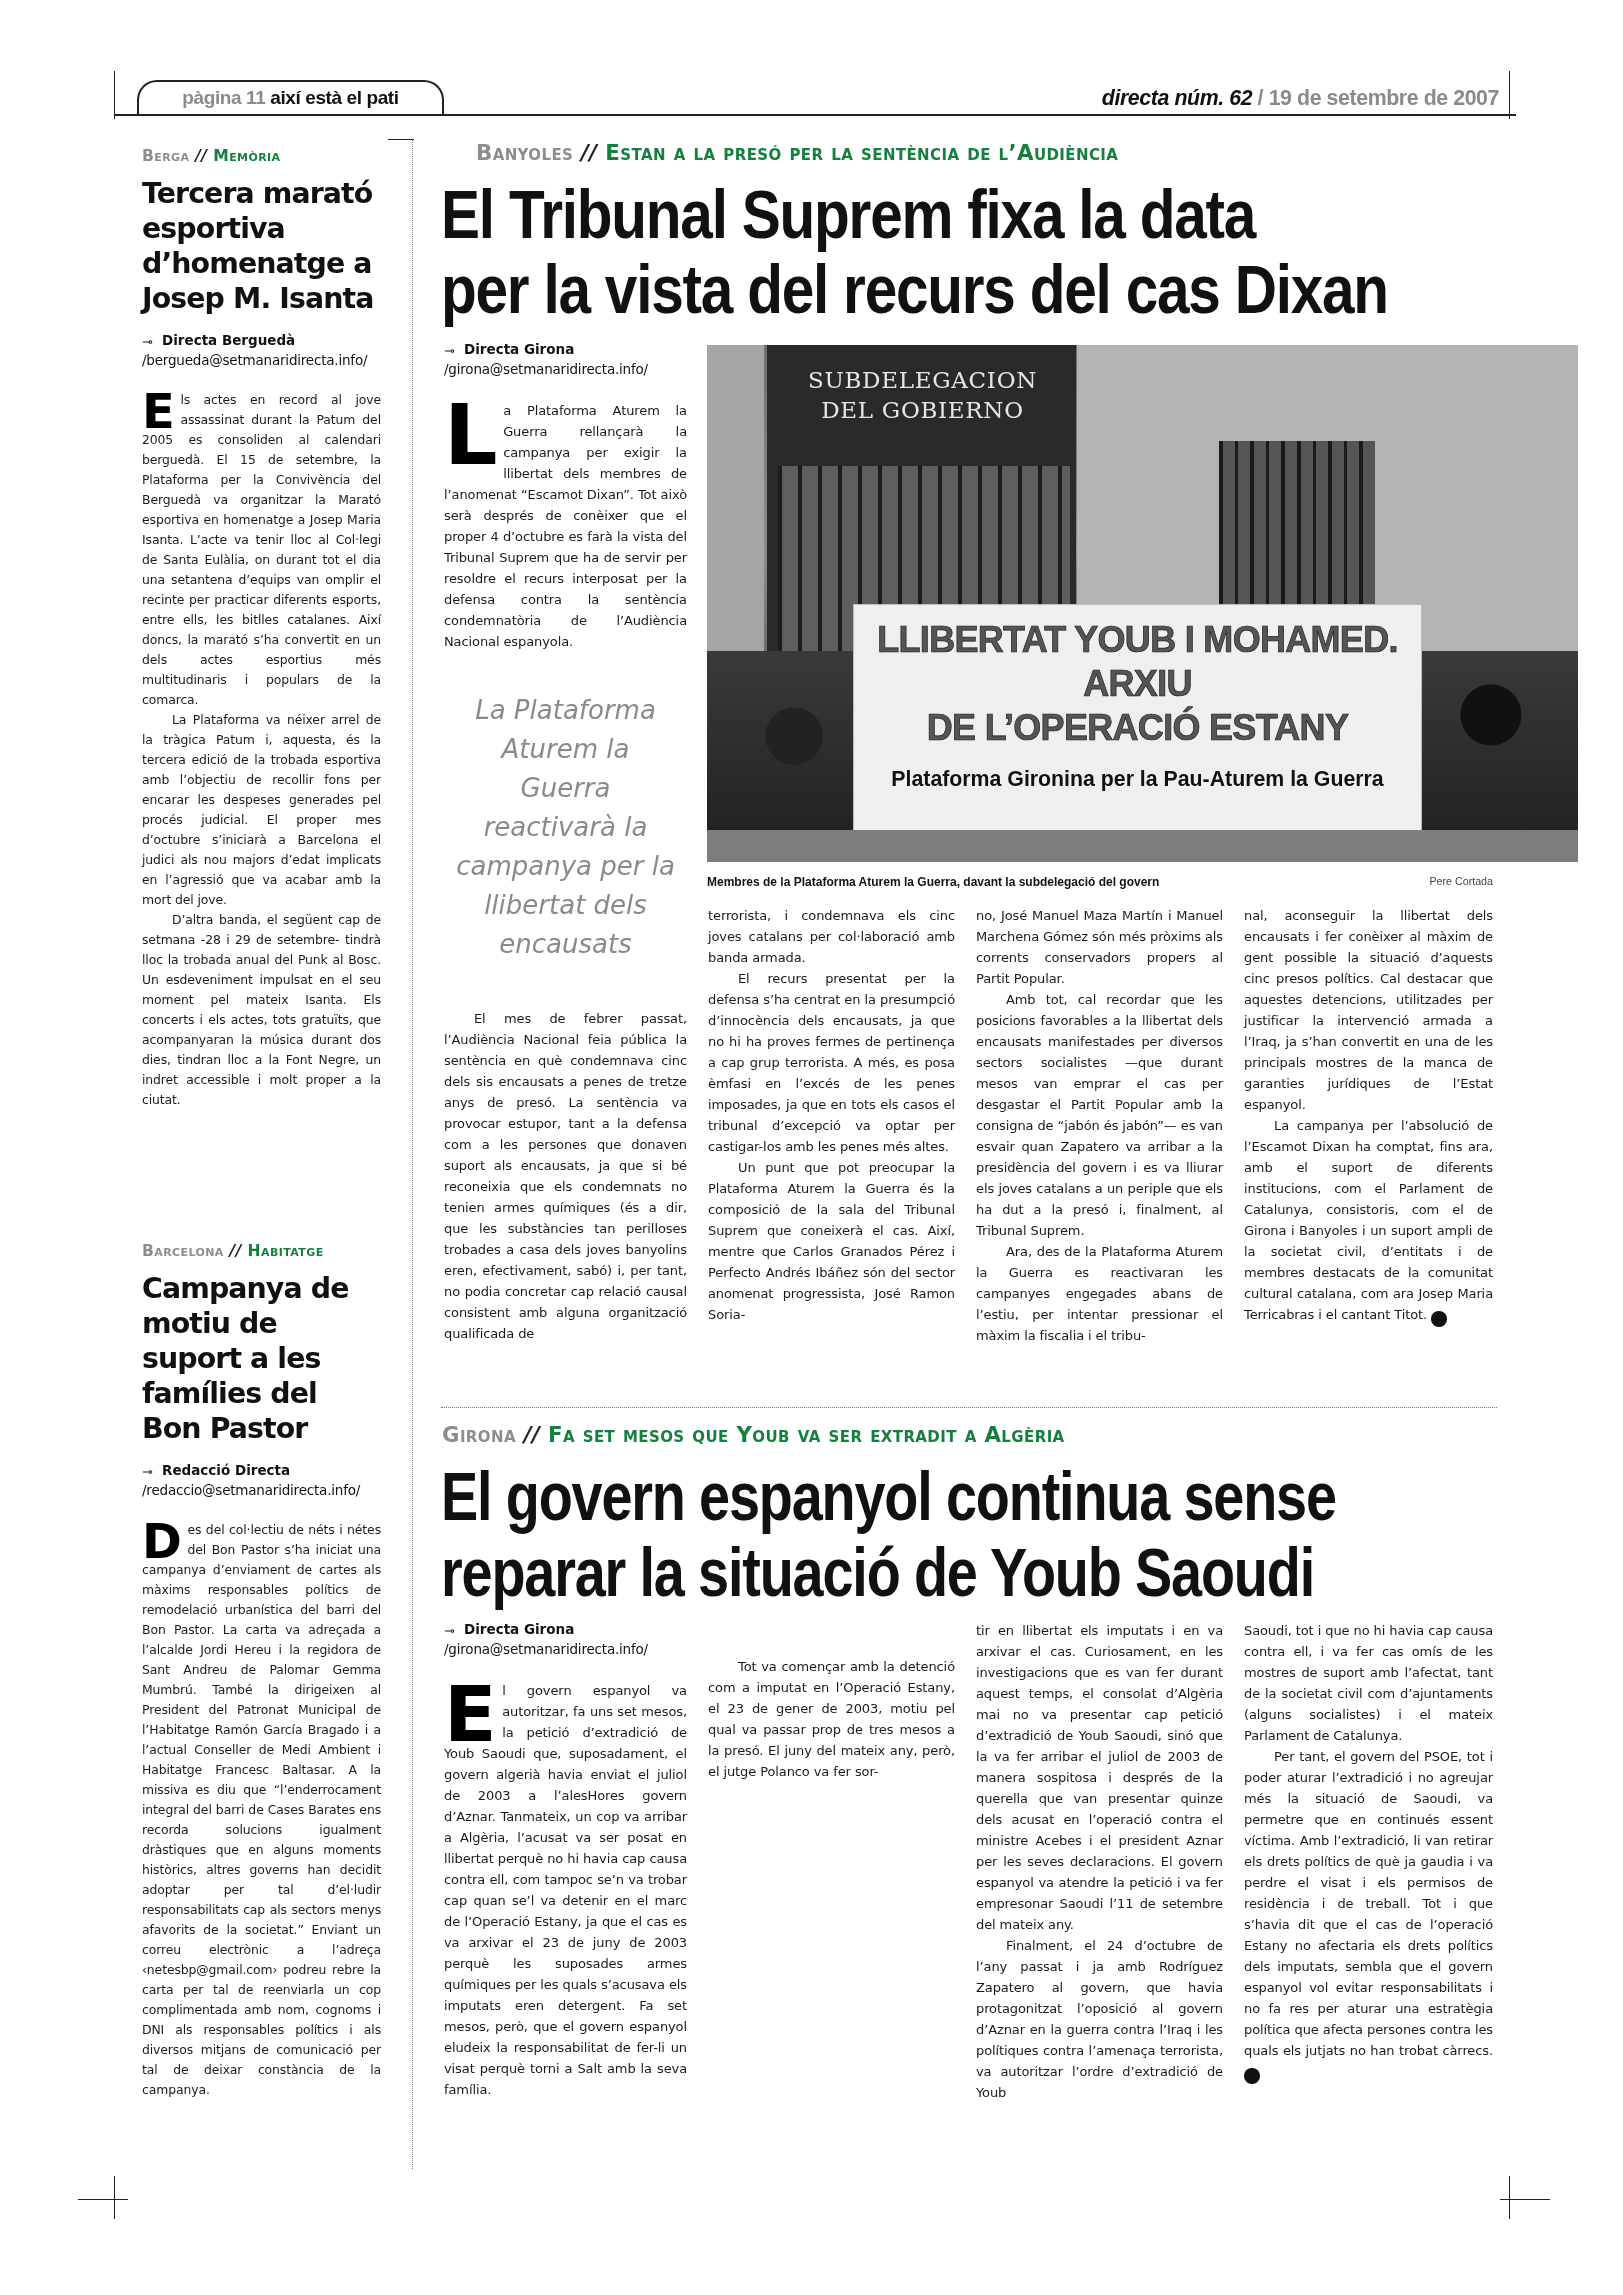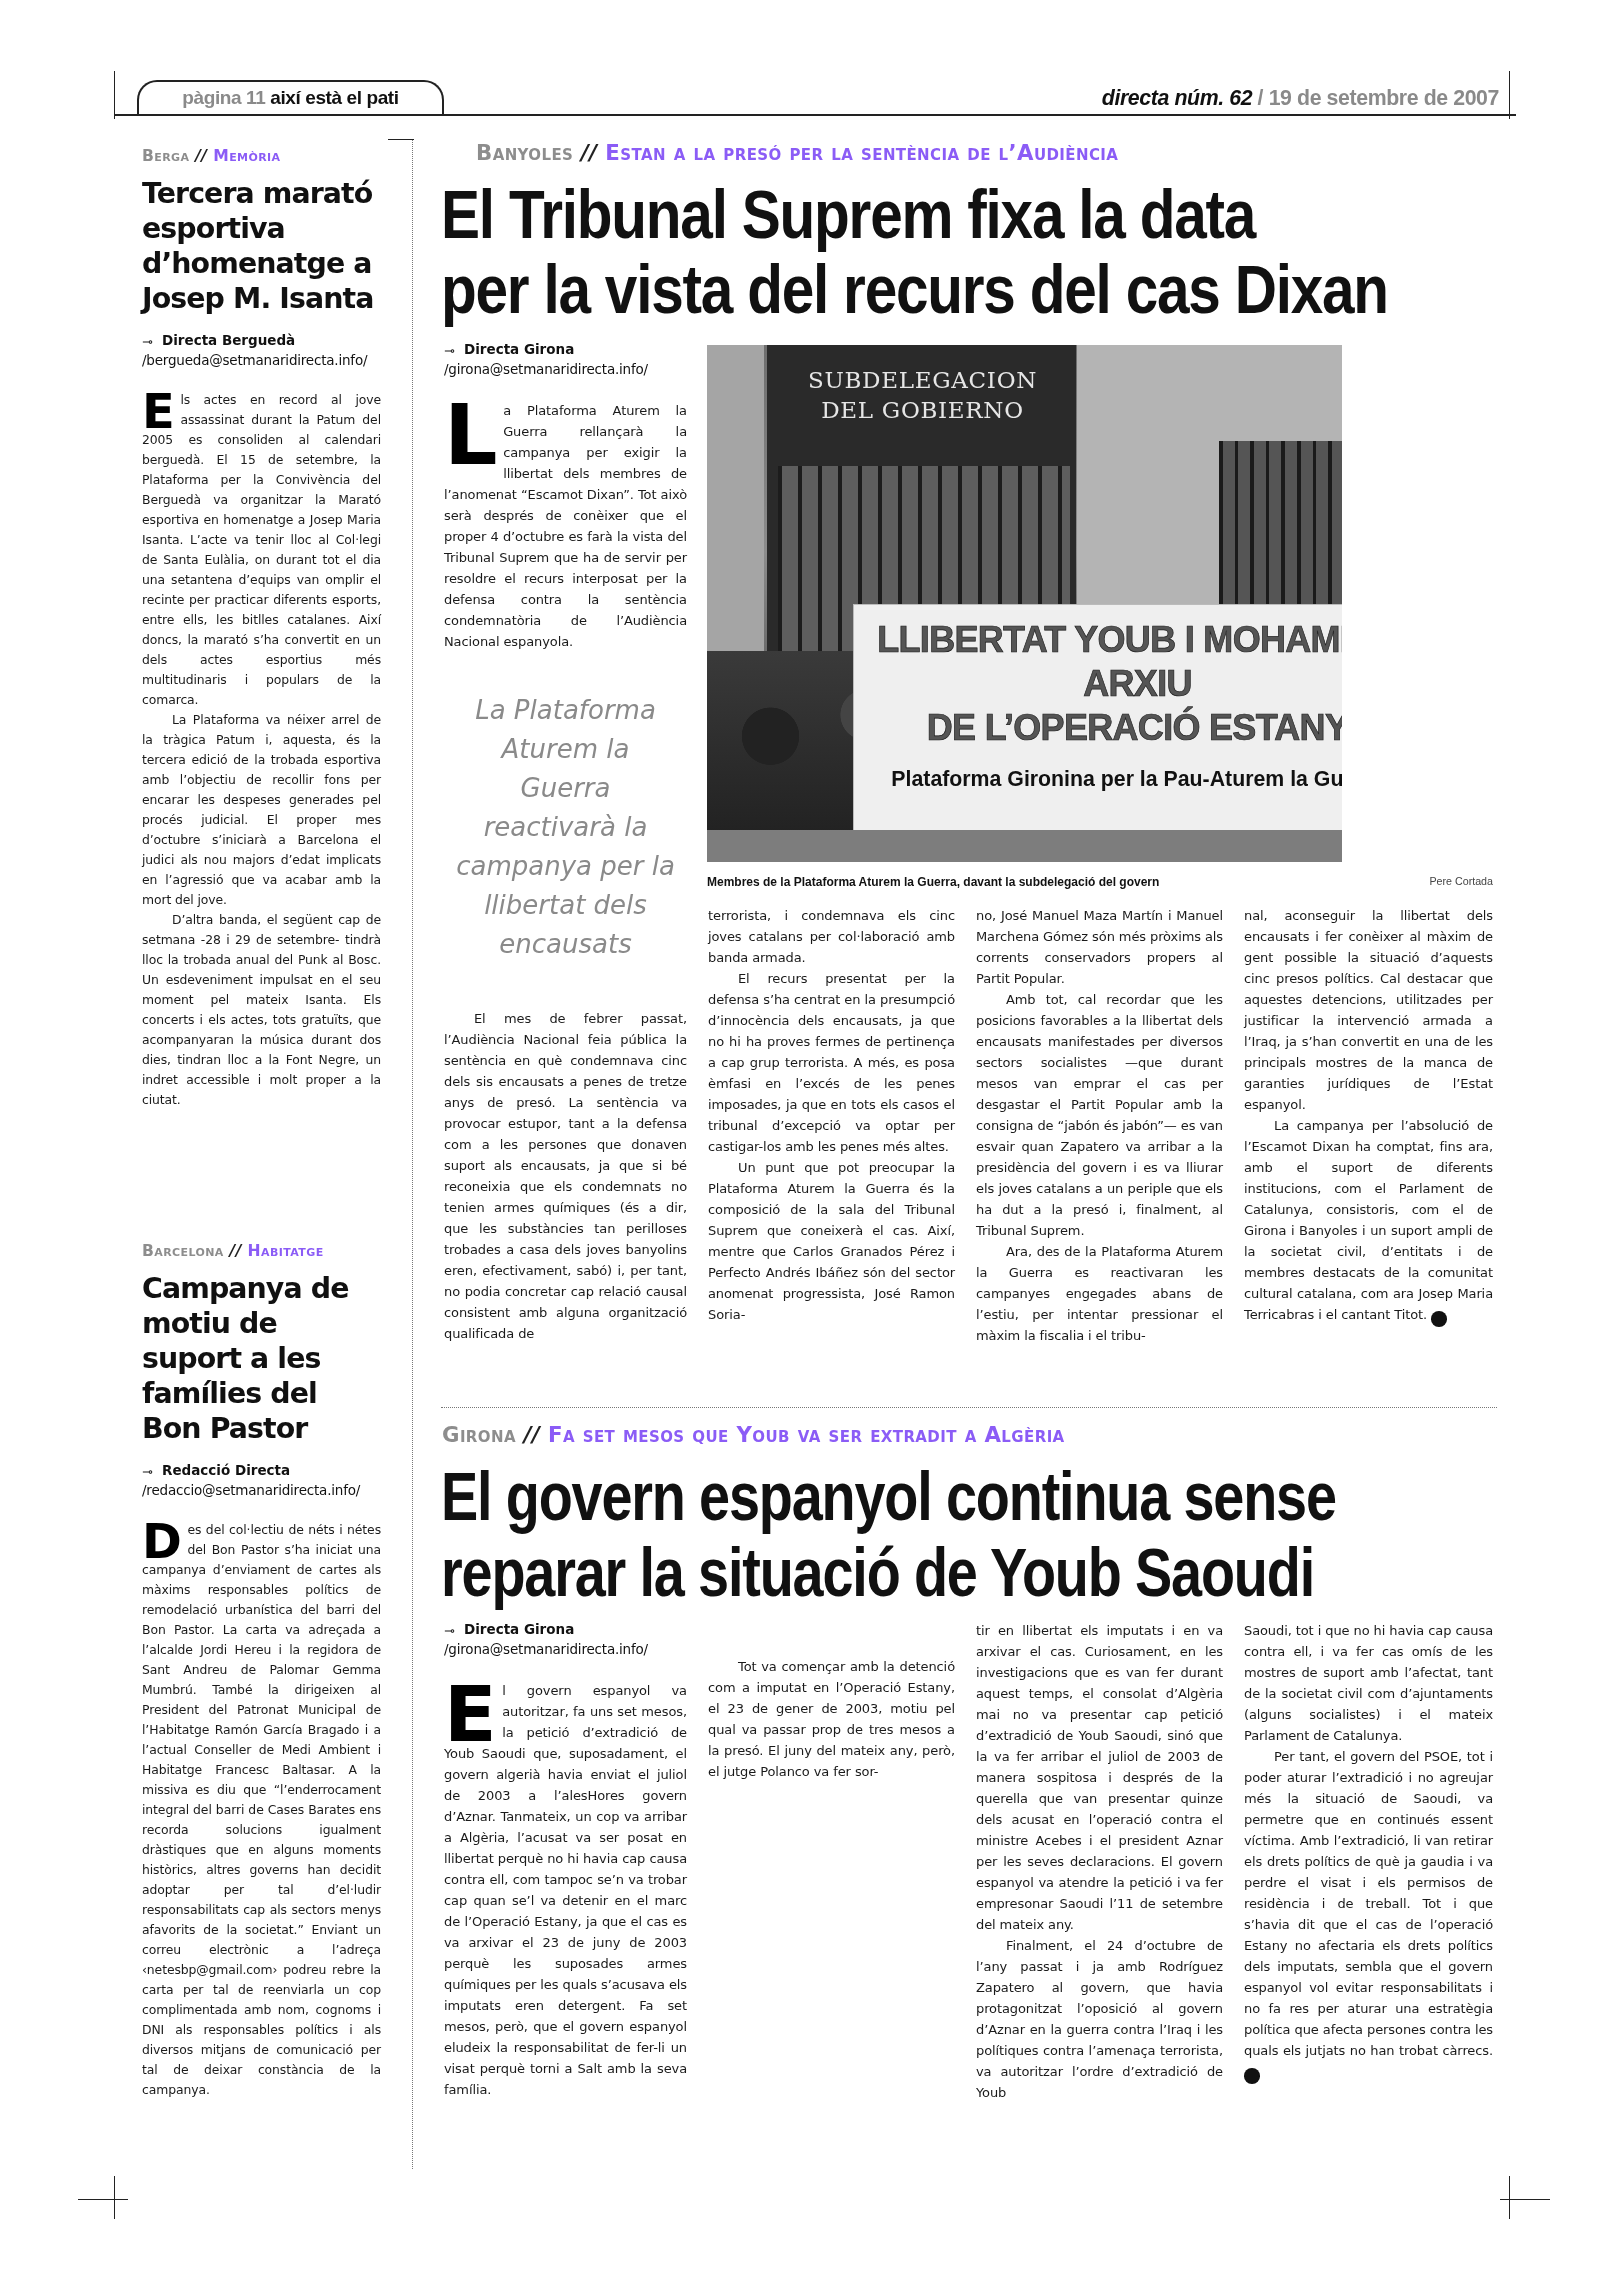--- a/index.html
+++ b/index.html
@@ -21,21 +21,21 @@
     font-size: 21.3px; line-height: 28.4px; letter-spacing: -0.4px;
   }
   .header-right .pub { font-weight: bold; font-style: italic; color: #111; }
   .header-right .date { color: #8a8a8a; font-weight: bold; }
   .header-rule { position: absolute; left: 114px; right: 107px; top: 114px; height: 2.1px; background: #222; }
 
   
   .kicker { font-family: "DejaVu Sans", sans-serif; font-weight: bold; font-variant: small-caps; letter-spacing: 0.4px; }
   .kicker .place { color: #8d8d8d; }
   .kicker .slash { color: #222; font-style: italic; }
-  .kicker .topic { color: #8b5cf6; }
+  .kicker .topic { color: #15803d; }
 
   .headline { font-family: "DejaVu Sans", sans-serif; font-weight: bold; color: #111; letter-spacing: -0.7px; }
   .headline-cond { font-family: "Liberation Sans", sans-serif; font-weight: bold; color: #111; transform-origin: left top; white-space: nowrap; }
 
   .byline { font-size: 15.6px; line-height: 21.3px; }
   .byline .author { font-weight: bold; }
   .byline .email { display: block; letter-spacing: -0.2px; }
   .pointer-icon { display: inline-block; width: 20px; font-size: 12.8px; vertical-align: middle; }
 
   .body-text {
@@ -56,21 +56,21 @@
   .pullquote {
     font-family: "DejaVu Sans", sans-serif; font-style: italic; color: #8a8a8a; text-align: center;
     font-size: 28.4px; line-height: 40px;
   }
 
   .vdot { position: absolute; border-left: 1.4px dotted #777; }
   .hdot { position: absolute; border-top: 1.4px dotted #777; }
 
   
   .photo {
-    position: absolute; left: 707px; top: 345px; width: 635px; height: 517px; overflow: hidden;
+    position: absolute; left: 707px; top: 345px; width: 871px; height: 517px; overflow: hidden;
     background: linear-gradient(180deg, #6e6e6e 0%, #8c8c8c 40%, #5a5a5a 70%, #9a9a9a 100%);
   }
   .photo .facade-l { position: absolute; left: 0; top: 0; width: 57px; height: 100%; background: #a5a5a5; }
   .photo .door { position: absolute; left: 60px; top: 0; width: 309px; height: 334px; background: #2a2a2a; }
   .photo .door-grid {
     position: absolute; left: 71px; top: 121px; width: 292px; height: 213px;
     background: repeating-linear-gradient(90deg, #1c1c1c 0 4.3px, #5e5e5e 4.3px 20px);
   }
   .photo .sign {
     position: absolute; left: 68px; top: 20px; width: 295px; text-align: center; color: #e6e6e6;

